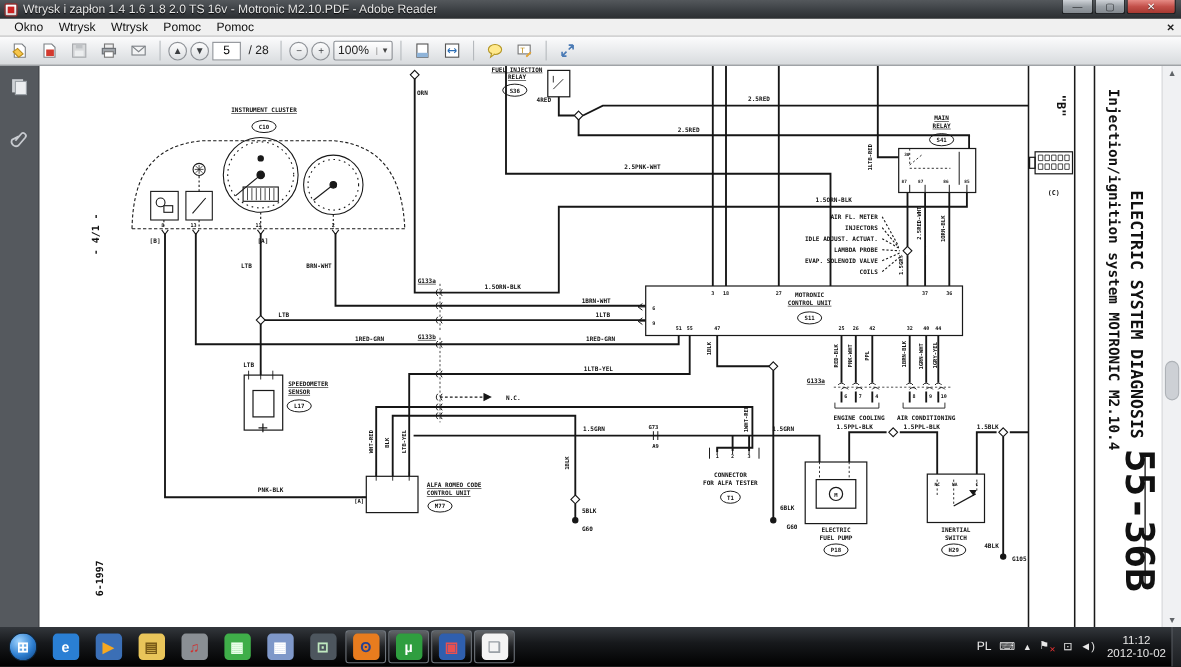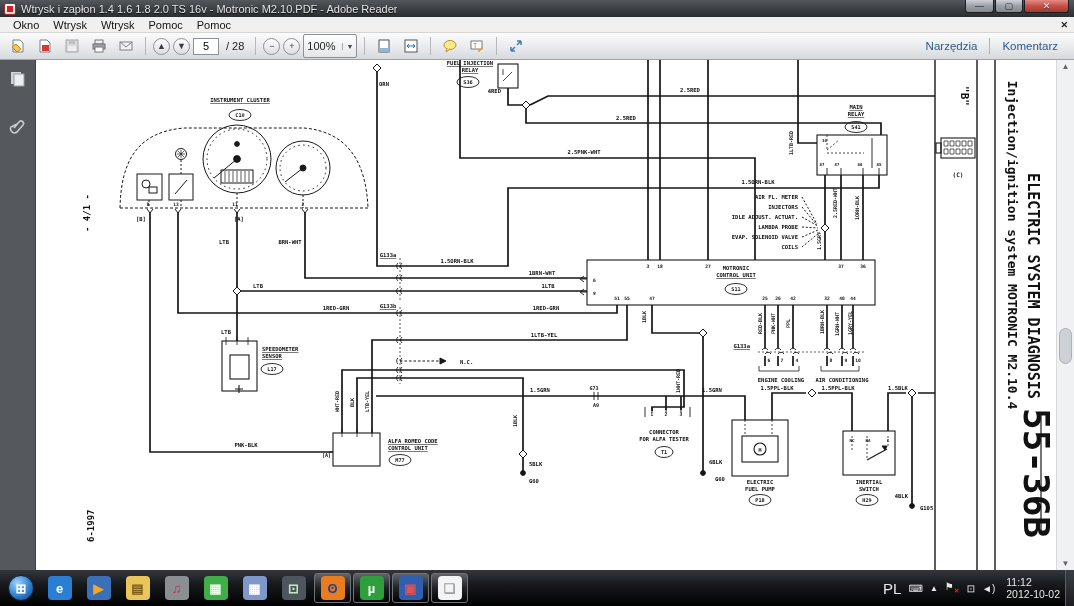--- a/index.html
+++ b/index.html
@@ -32,21 +32,21 @@
   .toolbar { height:27px; background:linear-gradient(#fcfcfd,#e8eaec 55%,#d7dadd);
     border-bottom:1px solid #9fa3a7; display:flex; align-items:center; padding:0 6px; gap:3px; position:relative; }
   .tbtn { width:24px; height:21px; display:flex; align-items:center; justify-content:center; border-radius:3px; }
   .tsep { width:1px; height:18px; background:#b5b9bd; margin:0 4px; }
   .circlebtn { width:17px; height:17px; border-radius:50%; border:1px solid #8d9196;
     background:linear-gradient(#fdfdfd,#dcdfe2); display:flex; align-items:center; justify-content:center;
     font-size:9px; color:#3a3d40; }
   .pagebox { width:26px; height:17px; border:1px solid #8d9196; font-size:11px; text-align:center;
     font-family:"Liberation Sans",sans-serif; background:#fff; }
   .pagetotal { font-size:11px; color:#222; margin:0 4px;text-align:center; }
-  .zoombox { height:24px; border:1px solid #8d9196; background:linear-gradient(#fff,#e4e6e8);
+  .zoombox { height:18px; border:1px solid #8d9196; background:linear-gradient(#fff,#e4e6e8);
     display:flex; align-items:center; font-size:11px; color:#222; padding:0 3px; border-radius:2px; }
   .zoombox .caret { margin-left:6px; font-size:7px; color:#444; border-left:1px solid #aaa; padding-left:4px; }
   .tb-right { position:absolute; right:4px; display:flex; align-items:center; height:100%; }
   .tb-link { font-size:11.5px; color:#2d5b88; padding:0 12px; }
   .tb-rsep { width:1px; height:16px; background:#b0b4b8; }
 
   
   .workspace { flex:1; display:flex; background:#fff; position:relative; }
   .navpane { width:36px; background:#55595e; border-right:1px solid #3c3f42; padding-top:8px;
     display:flex; flex-direction:column; align-items:center; gap:26px; }
@@ -63,22 +63,22 @@
   .startorb { width:38px; height:34px; display:flex; align-items:center; justify-content:center; }
   .orb { width:26px; height:26px; border-radius:50%;
     background:radial-gradient(circle at 35% 30%, #9fd4ff, #2f7fd0 55%, #0b3f7e);
     border:1px solid #123; color:#fff; font-size:13px; text-align:center; line-height:25px; font-weight:bold; }
   .ticon { width:37px; height:30px; margin:0 1px; display:flex; align-items:center; justify-content:center; border-radius:3px; }
   .ticon .glyph { width:24px; height:24px; border-radius:4px; display:flex; align-items:center;
     justify-content:center; font-size:13px; font-weight:bold; }
   .ticon.active { border:1px solid #6e747b; background:linear-gradient(rgba(255,255,255,.25),rgba(255,255,255,.06) 50%,rgba(0,0,0,.25)); }
   .tray { position:absolute; right:14px; top:0; height:36px; display:flex; align-items:center; gap:7px; color:#e8e8e8; }
   .tray .ticn { font-size:10px; color:#e8e8e8; }
-  .tray .lang { font-size:15px; }
-  .clock { text-align:left; font-size:10.5px; line-height:12px; margin-left:4px; }
+  .tray .lang { font-size:11px; }
+  .clock { text-align:center; font-size:10.5px; line-height:12px; margin-left:4px; }
   .showdesk { position:absolute; right:0; top:0; width:9px; height:36px; border-left:1px solid #5a5e64;
     background:linear-gradient(#3a3e43,#1c1e21); }
 
   svg text { stroke:none; }
 </style>
 </head>
 <body>
 
 <div class="window">
 
@@ -176,25 +176,20 @@
           <path d="M9,13 l4,-4 1,1 -4,4 z" fill="#e0a63c" stroke="#8a6а21" stroke-width="0"></path>
           <path d="M9,13 l4,-4 1,1 -4,4 z" fill="#e0a63c"></path>
         </svg>
       </span>
     <span class="tsep"></span>
     <span class="tbtn">
       <svg width="16" height="16">
           <path d="M3,13 L7,9 M3,13 l0,-4 M3,13 l4,0 M13,3 L9,7 M13,3 l0,4 M13,3 l-4,0" stroke="#4a7ab5" stroke-width="1.5" fill="none"></path>
         </svg>
       </span>
-    <span class="tb-right">
-      <span class="tb-link">Narzędzia</span>
-      <span class="tb-rsep"></span>
-      <span class="tb-link">Komentarz</span>
-    </span>
   </div>
 
   <div class="workspace">
     <div class="navpane">
       <span class="npbtn">
         <svg width="18" height="18">
             <rect x="2" y="2" width="10" height="12" fill="#cfd2d6"></rect>
             <rect x="5" y="4" width="10" height="12" fill="#eceef0" stroke="#9aa0a5"></rect>
           </svg>
       </span>

